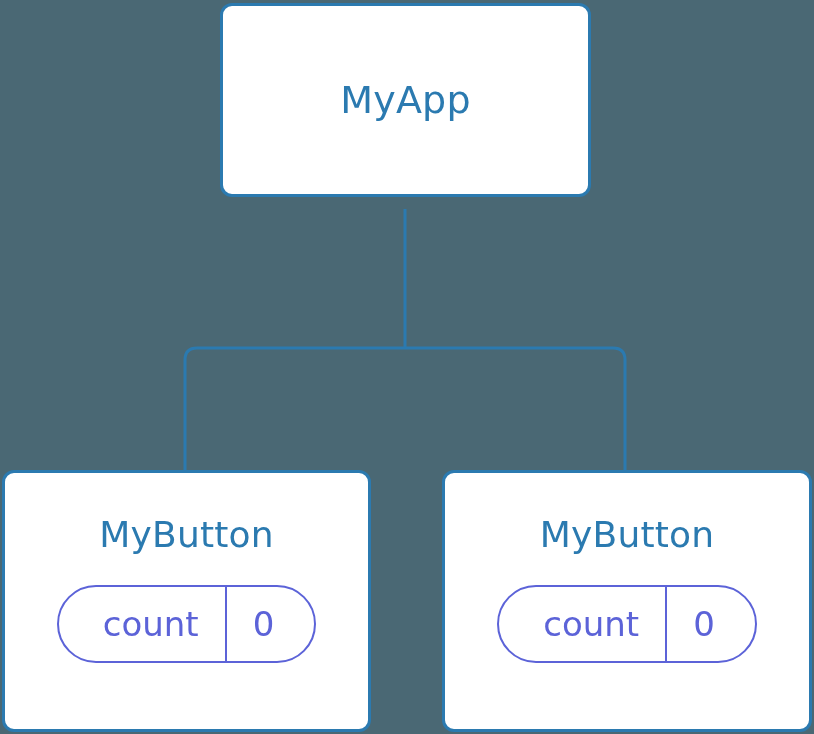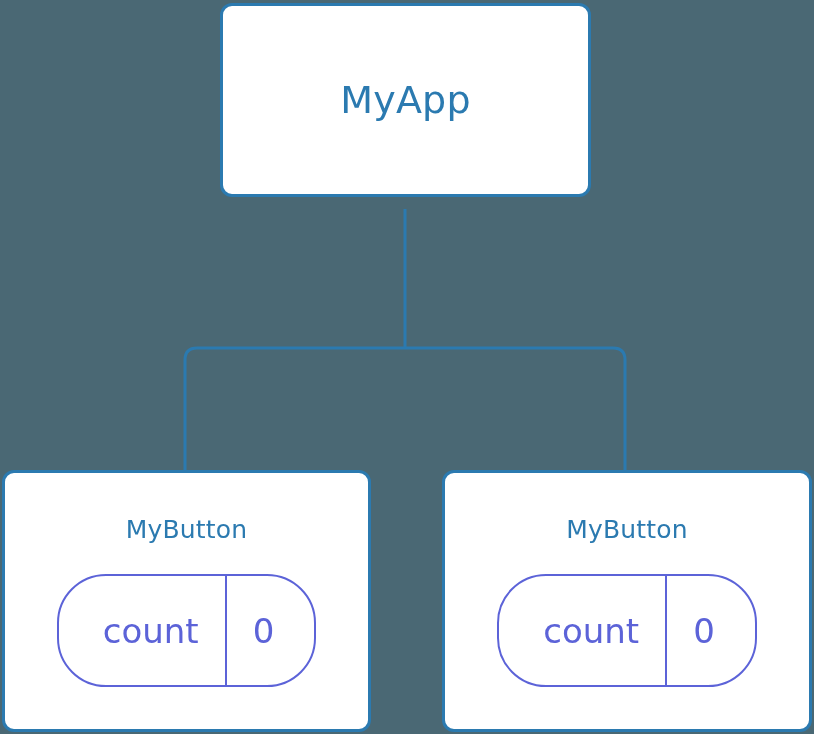--- a/index.html
+++ b/index.html
@@ -66,35 +66,35 @@
     color: #2b7ab0;
     font-size: 38px;
     font-weight: 400;
     letter-spacing: 0.2px;
     line-height: 1;
     white-space: nowrap;
   }
 
   .node-child-left .node-title,
   .node-child-right .node-title {
-    font-size: 25px;
+    font-size: 36px;
   }
 
   
   .pill-wrap {
     margin-top: 32px;
     display: flex;
     justify-content: center;
     width: 100%;
   }
 
   .pill {
     display: flex;
     align-items: stretch;
-    height: 113px;
+    height: 78px;
     border: 2px solid #5c63d8;
     border-radius: 49px;
     background: #ffffff;
     box-sizing: border-box;
     overflow: hidden;
   }
 
   .pill-key {
     display: flex;
     align-items: center;

